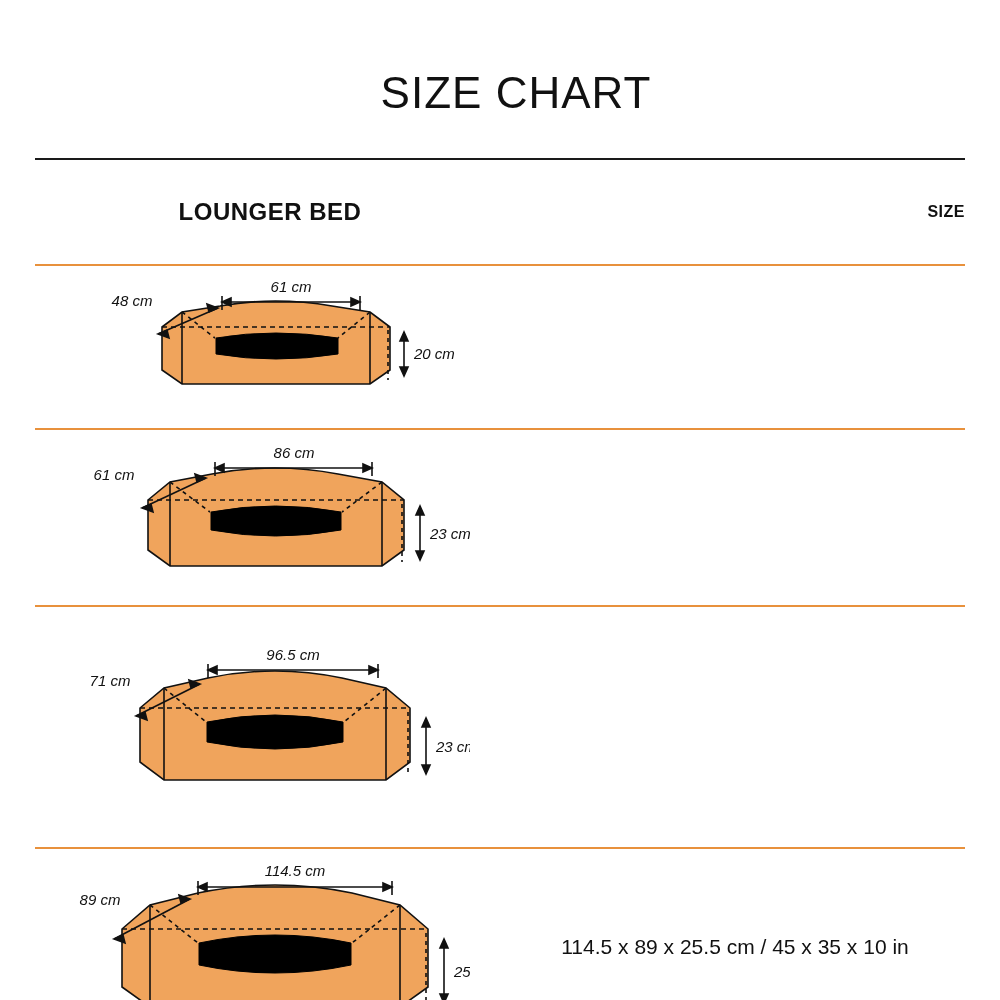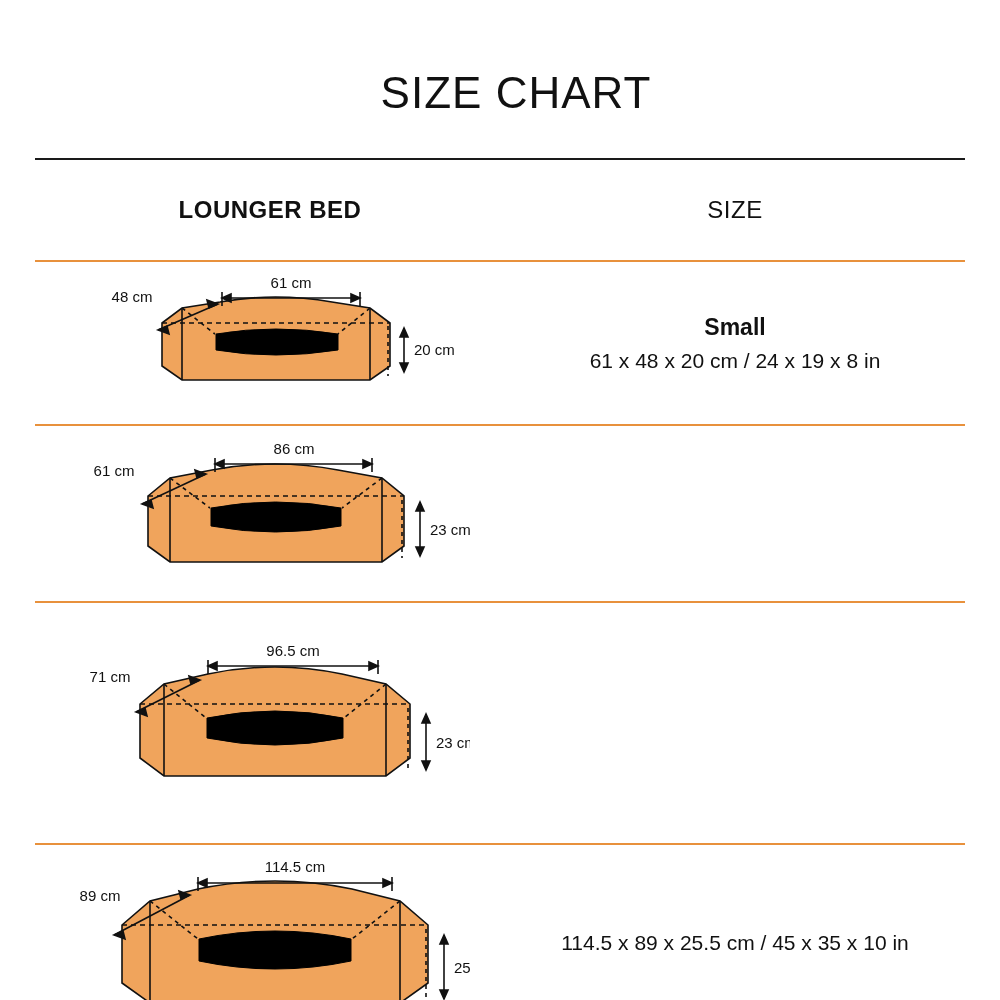--- a/index.html
+++ b/index.html
@@ -29,55 +29,56 @@
   }
   .title-rule {
     width: 930px;
     height: 2px;
     background: #1a1a1a;
     margin: 40px auto 0 auto;
   }
   .head-row {
     display: flex;
     width: 930px;
-    margin: 8px auto;
-    height: 84px;
+    margin: 0 auto;
+    height: 104px;
     align-items: center;
   }
   .head-col-left {
     width: 470px;
     text-align: center;
     font-size: 24px;
     font-weight: bold;
     letter-spacing: 0.5px;
   }
   .head-col-right {
     width: 460px;
-    text-align: center;
-    font-size: 24px;
-    font-weight: normal;
+    text-align: right;
+    font-size: 16px;
+    font-weight: bold;
     letter-spacing: 0.5px;
   }
   .row-rule {
     width: 930px;
     height: 2px;
     background: #e8913c;
     margin: 0 auto;
   }
   .data-row {
     display: flex;
     width: 930px;
     margin: 0 auto;
     align-items: center;
   }
   .cell-figure {
     width: 470px;
     display: flex;
     align-items: flex-start;
     justify-content: center;
+    font-style: italic;
   }
   .cell-size {
     width: 460px;
     text-align: center;
     padding: 0 6px;
   }
   .size-name {
     font-size: 23px;
     font-weight: bold;
     margin-bottom: 8px;
@@ -142,24 +143,20 @@
         <text class="dim-label" x="62" y="34" text-anchor="middle">48 cm</text>
 
         <g stroke="#111" stroke-width="1.6" fill="#111">
           <line x1="334" y1="60" x2="334" y2="104"></line>
           <polygon points="334,60 330,69 338,69"></polygon>
           <polygon points="334,104 330,95 338,95"></polygon>
         </g>
         <text class="dim-label" x="344" y="87" text-anchor="start">20 cm</text>
       </svg>
     </div>
-    <div class="cell-size">
-      <div class="size-name">Small</div>
-      <div class="size-dims">61 x 48 x 20 cm / 24 x 19 x 8 in</div>
-    </div>
   </div>
 
   <div class="row-rule"></div>
   <div class="data-row" style="height:175px;">
     <div class="cell-figure">
       <svg width="400" height="160" viewBox="0 0 400 160">
         <g stroke="#111" stroke-width="1.6" fill="#f0a45c">
           <path d="M78 62 L100 44 L142 36 Q205 24 268 36 L312 44 L334 62 L334 112 L312 128 L100 128 L78 112 Z"></path>
         </g>
         <g stroke="#111" stroke-width="1.6" fill="none">

